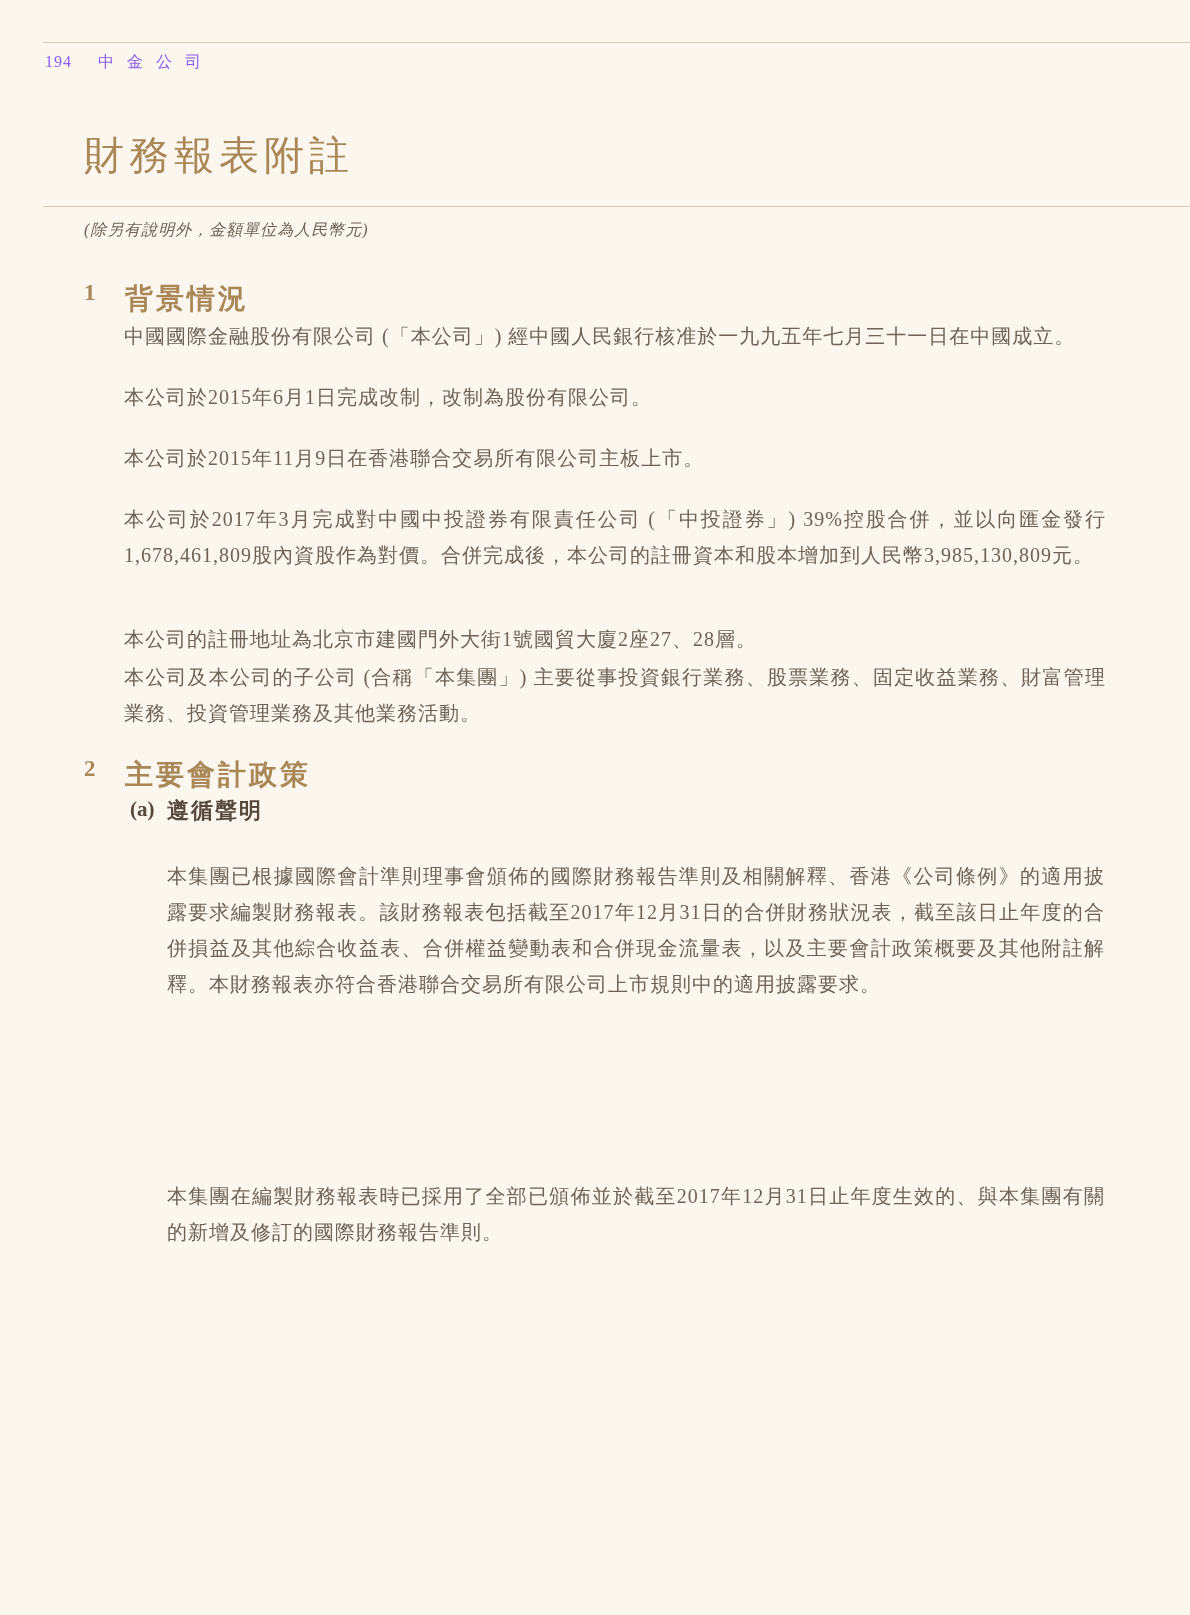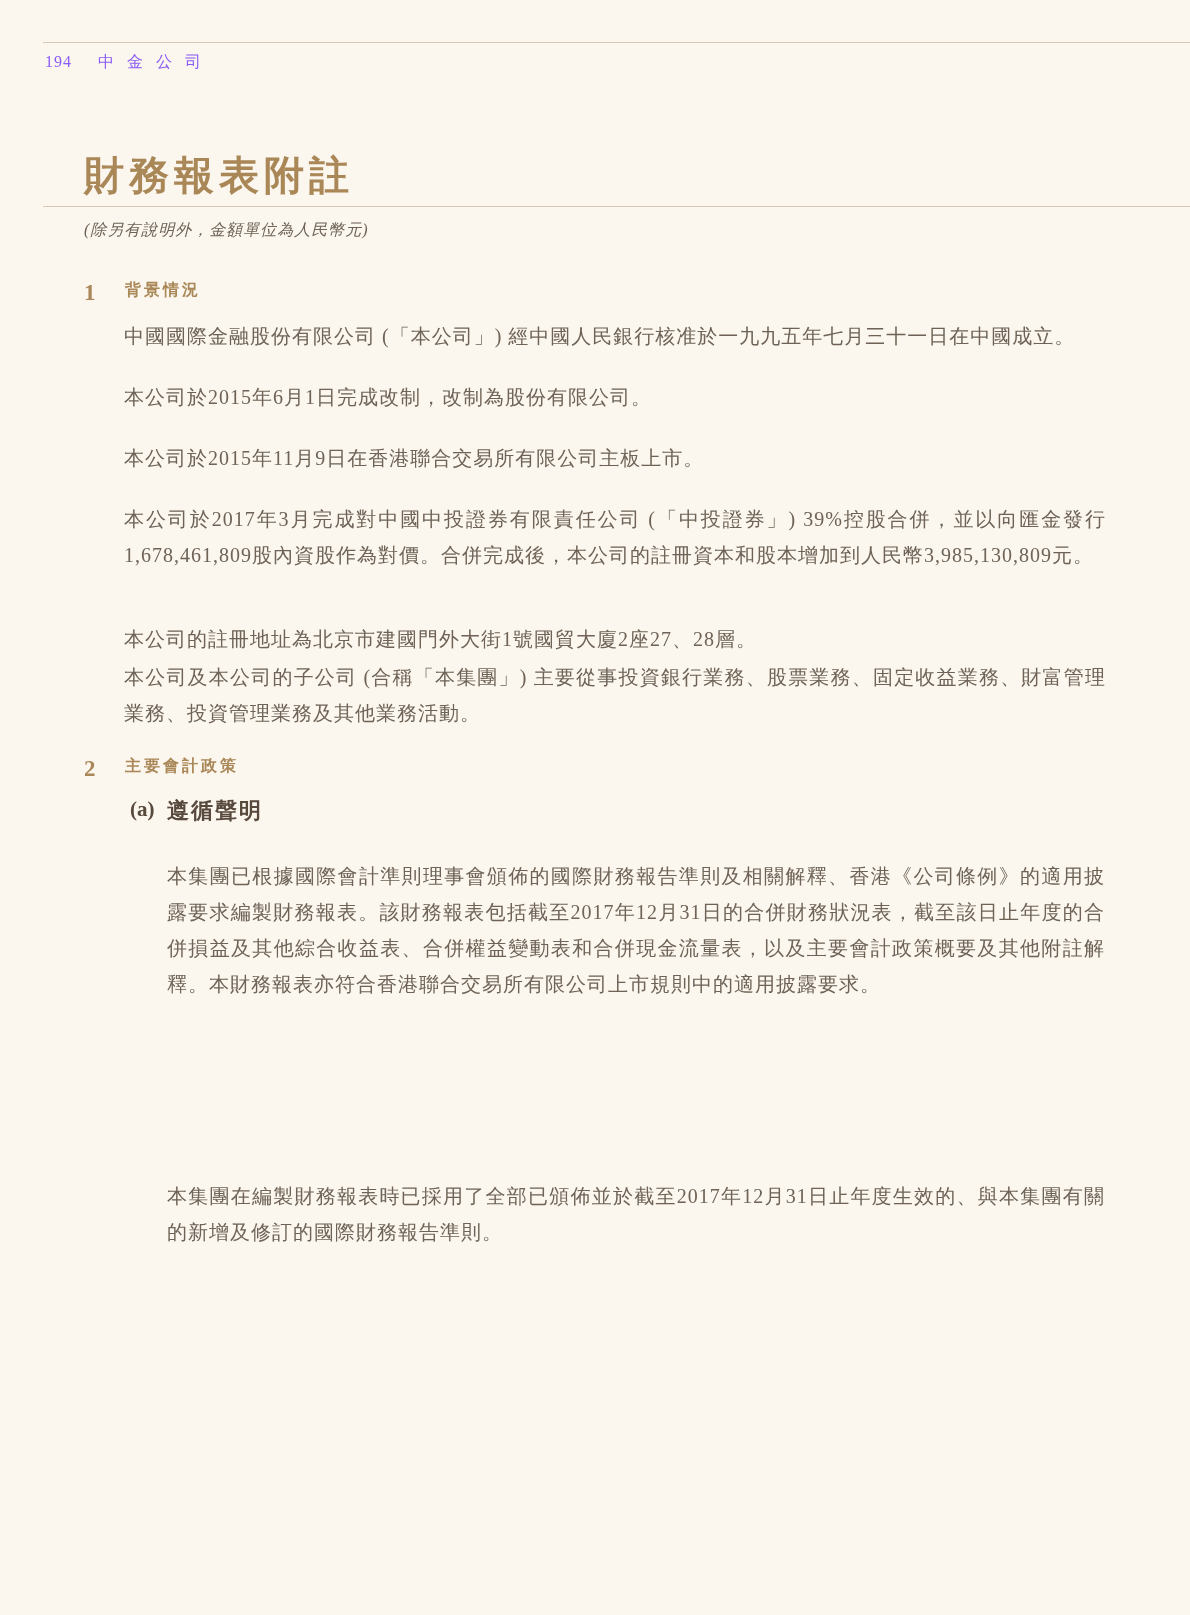--- a/index.html
+++ b/index.html
@@ -11,36 +11,36 @@
     color:#6e6356;
   }
   .page{position:absolute;inset:0;overflow:hidden;}
   .rule{position:absolute;left:43px;right:0;height:1px;background:#d9c8b5;}
   .rule-top{top:42px;}
   .rule-mid{top:206px;}
   .header{position:absolute;left:45px;top:52px;font-size:16px;color:#8b5cf6;white-space:nowrap;}
   .header .pageno{letter-spacing:1px;}
   .header .brand{margin-left:22px;letter-spacing:13px;}
   .doc-title{
-    position:absolute;left:84px;top:148px;
-    font-size:40px;font-weight:bold;letter-spacing:5px;
+    position:absolute;left:84px;top:128px;
+    font-size:40px;font-weight:normal;letter-spacing:5px;
     color:#a98757;white-space:nowrap;
   }
   .note{
     position:absolute;left:84px;top:220px;
     font-size:16px;font-style:italic;letter-spacing:1px;
     color:#6e6356;white-space:nowrap;
   }
   .sec-num{
     position:absolute;left:84px;
     font-size:23px;font-weight:bold;color:#a98757;
   }
   .sec-title{
     position:absolute;left:125px;
-    font-size:16px;font-weight:bold;letter-spacing:3px;color:#a98757;white-space:nowrap;
+    font-size:28px;font-weight:bold;letter-spacing:3px;color:#a98757;white-space:nowrap;
   }
   .para{
     position:absolute;
     font-size:20px;line-height:36px;letter-spacing:1px;
     color:#6e6356;
     text-align:justify;
     text-justify:inter-character;
   }
   .para.s1{left:124px;width:982px;}
   .para.s2{left:167px;width:938px;}

